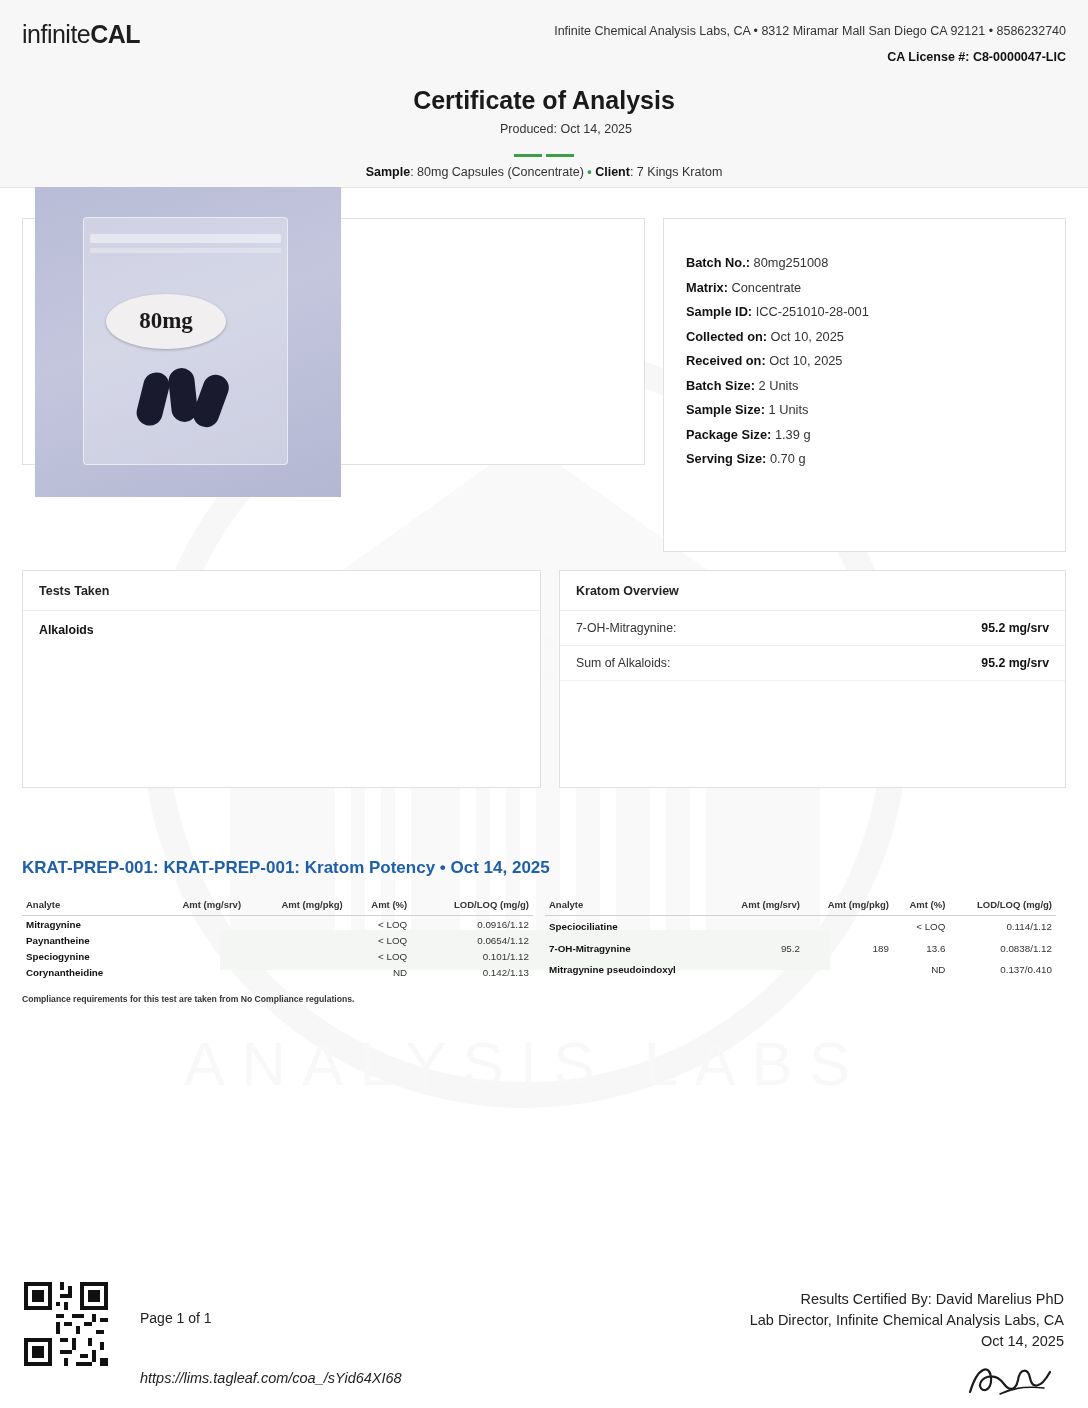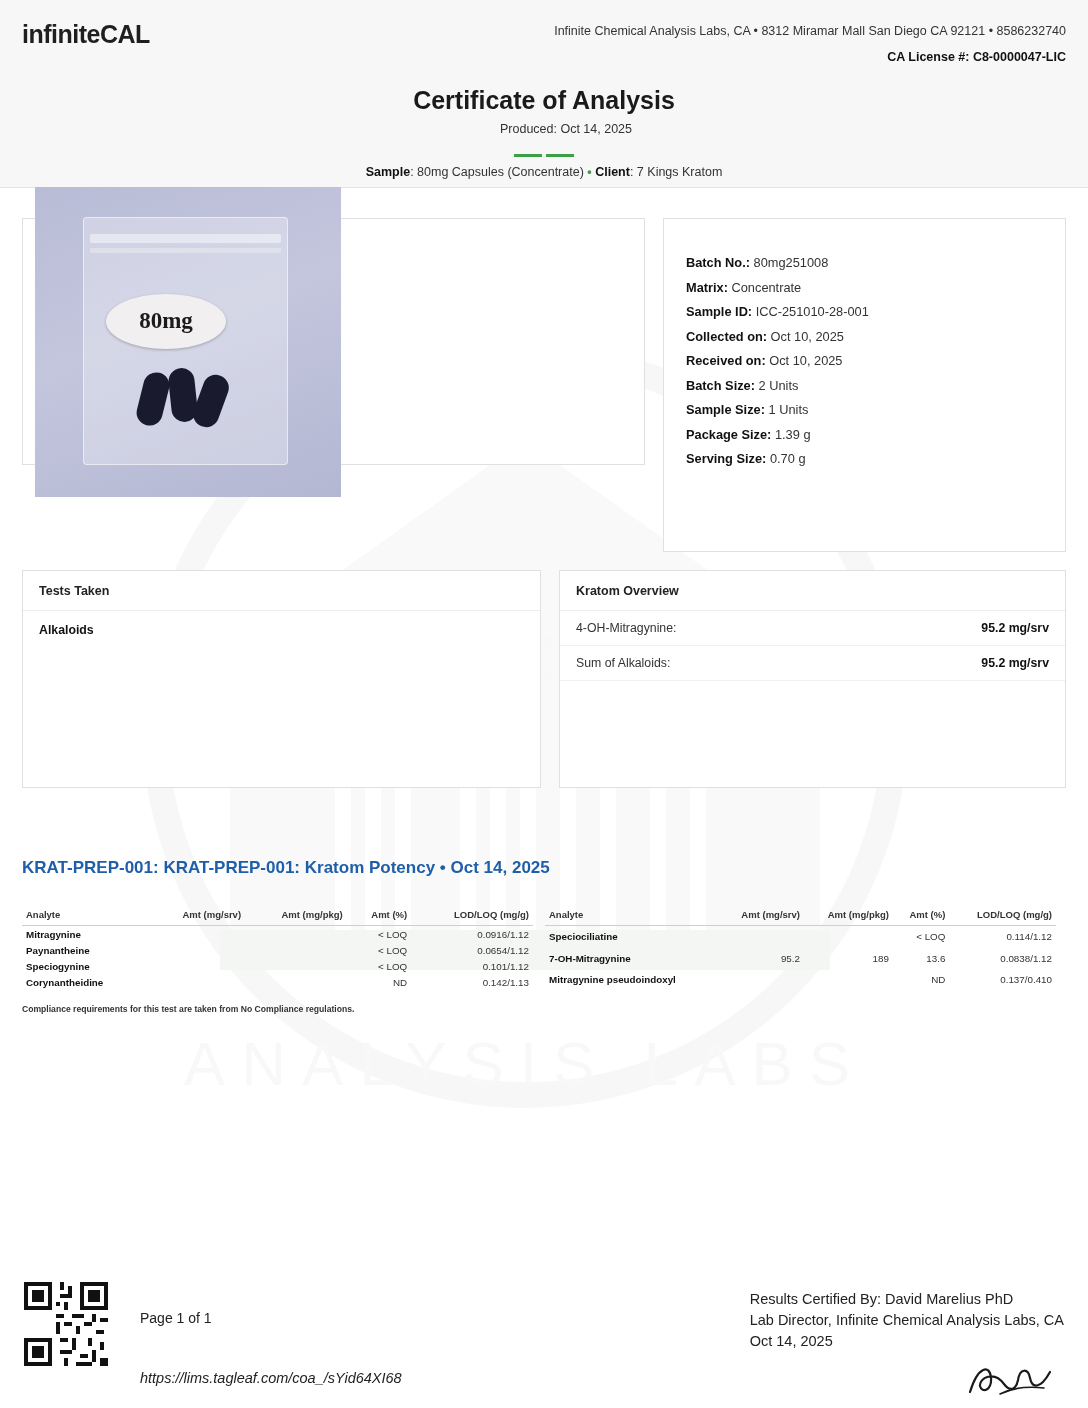--- a/index.html
+++ b/index.html
@@ -27,21 +27,21 @@
   .header-band {
     position:relative; z-index:2;
     height:188px;
     background:#f7f7f7;
     border-bottom:1px solid #e3e3e3;
   }
   .logo {
     position:absolute; left:22px; top:20px;
     font-size:25px; font-weight:bold; letter-spacing:-0.5px;
   }
-  .logo .lg1 { color:#1f1f1f; font-weight:700; }
+  .logo .lg1 { color:#1f1f1f; font-weight:400; }
   .logo .lg2 { color:#1f1f1f; font-weight:bold; }
   .lab-addr {
     position:absolute; right:22px; top:24px;
     font-size:12.5px; color:#333; text-align:right;
   }
   .lab-lic {
     position:absolute; right:22px; top:50px;
     font-size:12.5px; color:#111; font-weight:bold; text-align:right;
   }
   .coa-title {
@@ -139,21 +139,21 @@
     padding:10px 16px; border-bottom:1px solid #f0f0f0;
   }
   .panel-row .val { font-weight:bold; color:#111; }
   .panel-body-left { padding:12px 16px; font-size:12.3px; font-weight:bold; color:#111; }
 
   
   .pot-title {
     margin-top:70px;
     font-size:17px; font-weight:bold; color:#1f5fa9;
   }
-  .pot-tables { display:flex; gap:12px; margin-top:28px; }
+  .pot-tables { display:flex; gap:12px; margin-top:18px; }
   table.pot { width:511px; border-collapse:collapse; }
   table.pot th {
     font-size:9.5px; font-weight:bold; color:#333; text-align:right;
     border-bottom:1px solid #cfcfcf; padding:3px 4px 5px 4px;
   }
   table.pot th.an, table.pot td.an { text-align:left; }
   table.pot td {
     font-size:9.8px; color:#333; text-align:right; padding:2.5px 4px;
   }
   table.pot td.an { font-weight:bold; color:#111; }
@@ -169,21 +169,21 @@
   .page-num {
     position:absolute; left:140px; bottom:82px;
     font-size:14px; color:#222;
   }
   .coa-url {
     position:absolute; left:140px; bottom:22px;
     font-size:14.5px; color:#222;font-style:italic;
   }
   .cert-block {
     position:absolute; right:24px; bottom:56px;
-    text-align:left; font-size:14.5px; color:#222; line-height:1.45;
+    text-align:right; font-size:14.5px; color:#222; line-height:1.45;
   }
   .signature {
     position:absolute; right:34px; bottom:8px;
     width:90px; height:42px;
   }
 </style>
 </head>
 <body>
 
 <div class="watermark">
@@ -258,21 +258,21 @@
   </div>
 
   <div class="row-mid">
     <div class="panel left">
       <div class="panel-head">Tests Taken</div>
       <div class="panel-body-left">Alkaloids</div>
     </div>
     <div class="panel right">
       <div class="panel-head">Kratom Overview</div>
       <div class="panel-row">
-        <span>4-OH-Mitragynine:</span>
+        <span>7-OH-Mitragynine:</span>
         <span class="val">95.2 mg/srv</span>
       </div>
       <div class="panel-row">
         <span>Sum of Alkaloids:</span>
         <span class="val">95.2 mg/srv</span>
       </div>
     </div>
   </div>
 
   <div class="pot-title">KRAT-PREP-001: KRAT-PREP-001: Kratom Potency • Oct 14, 2025</div>

